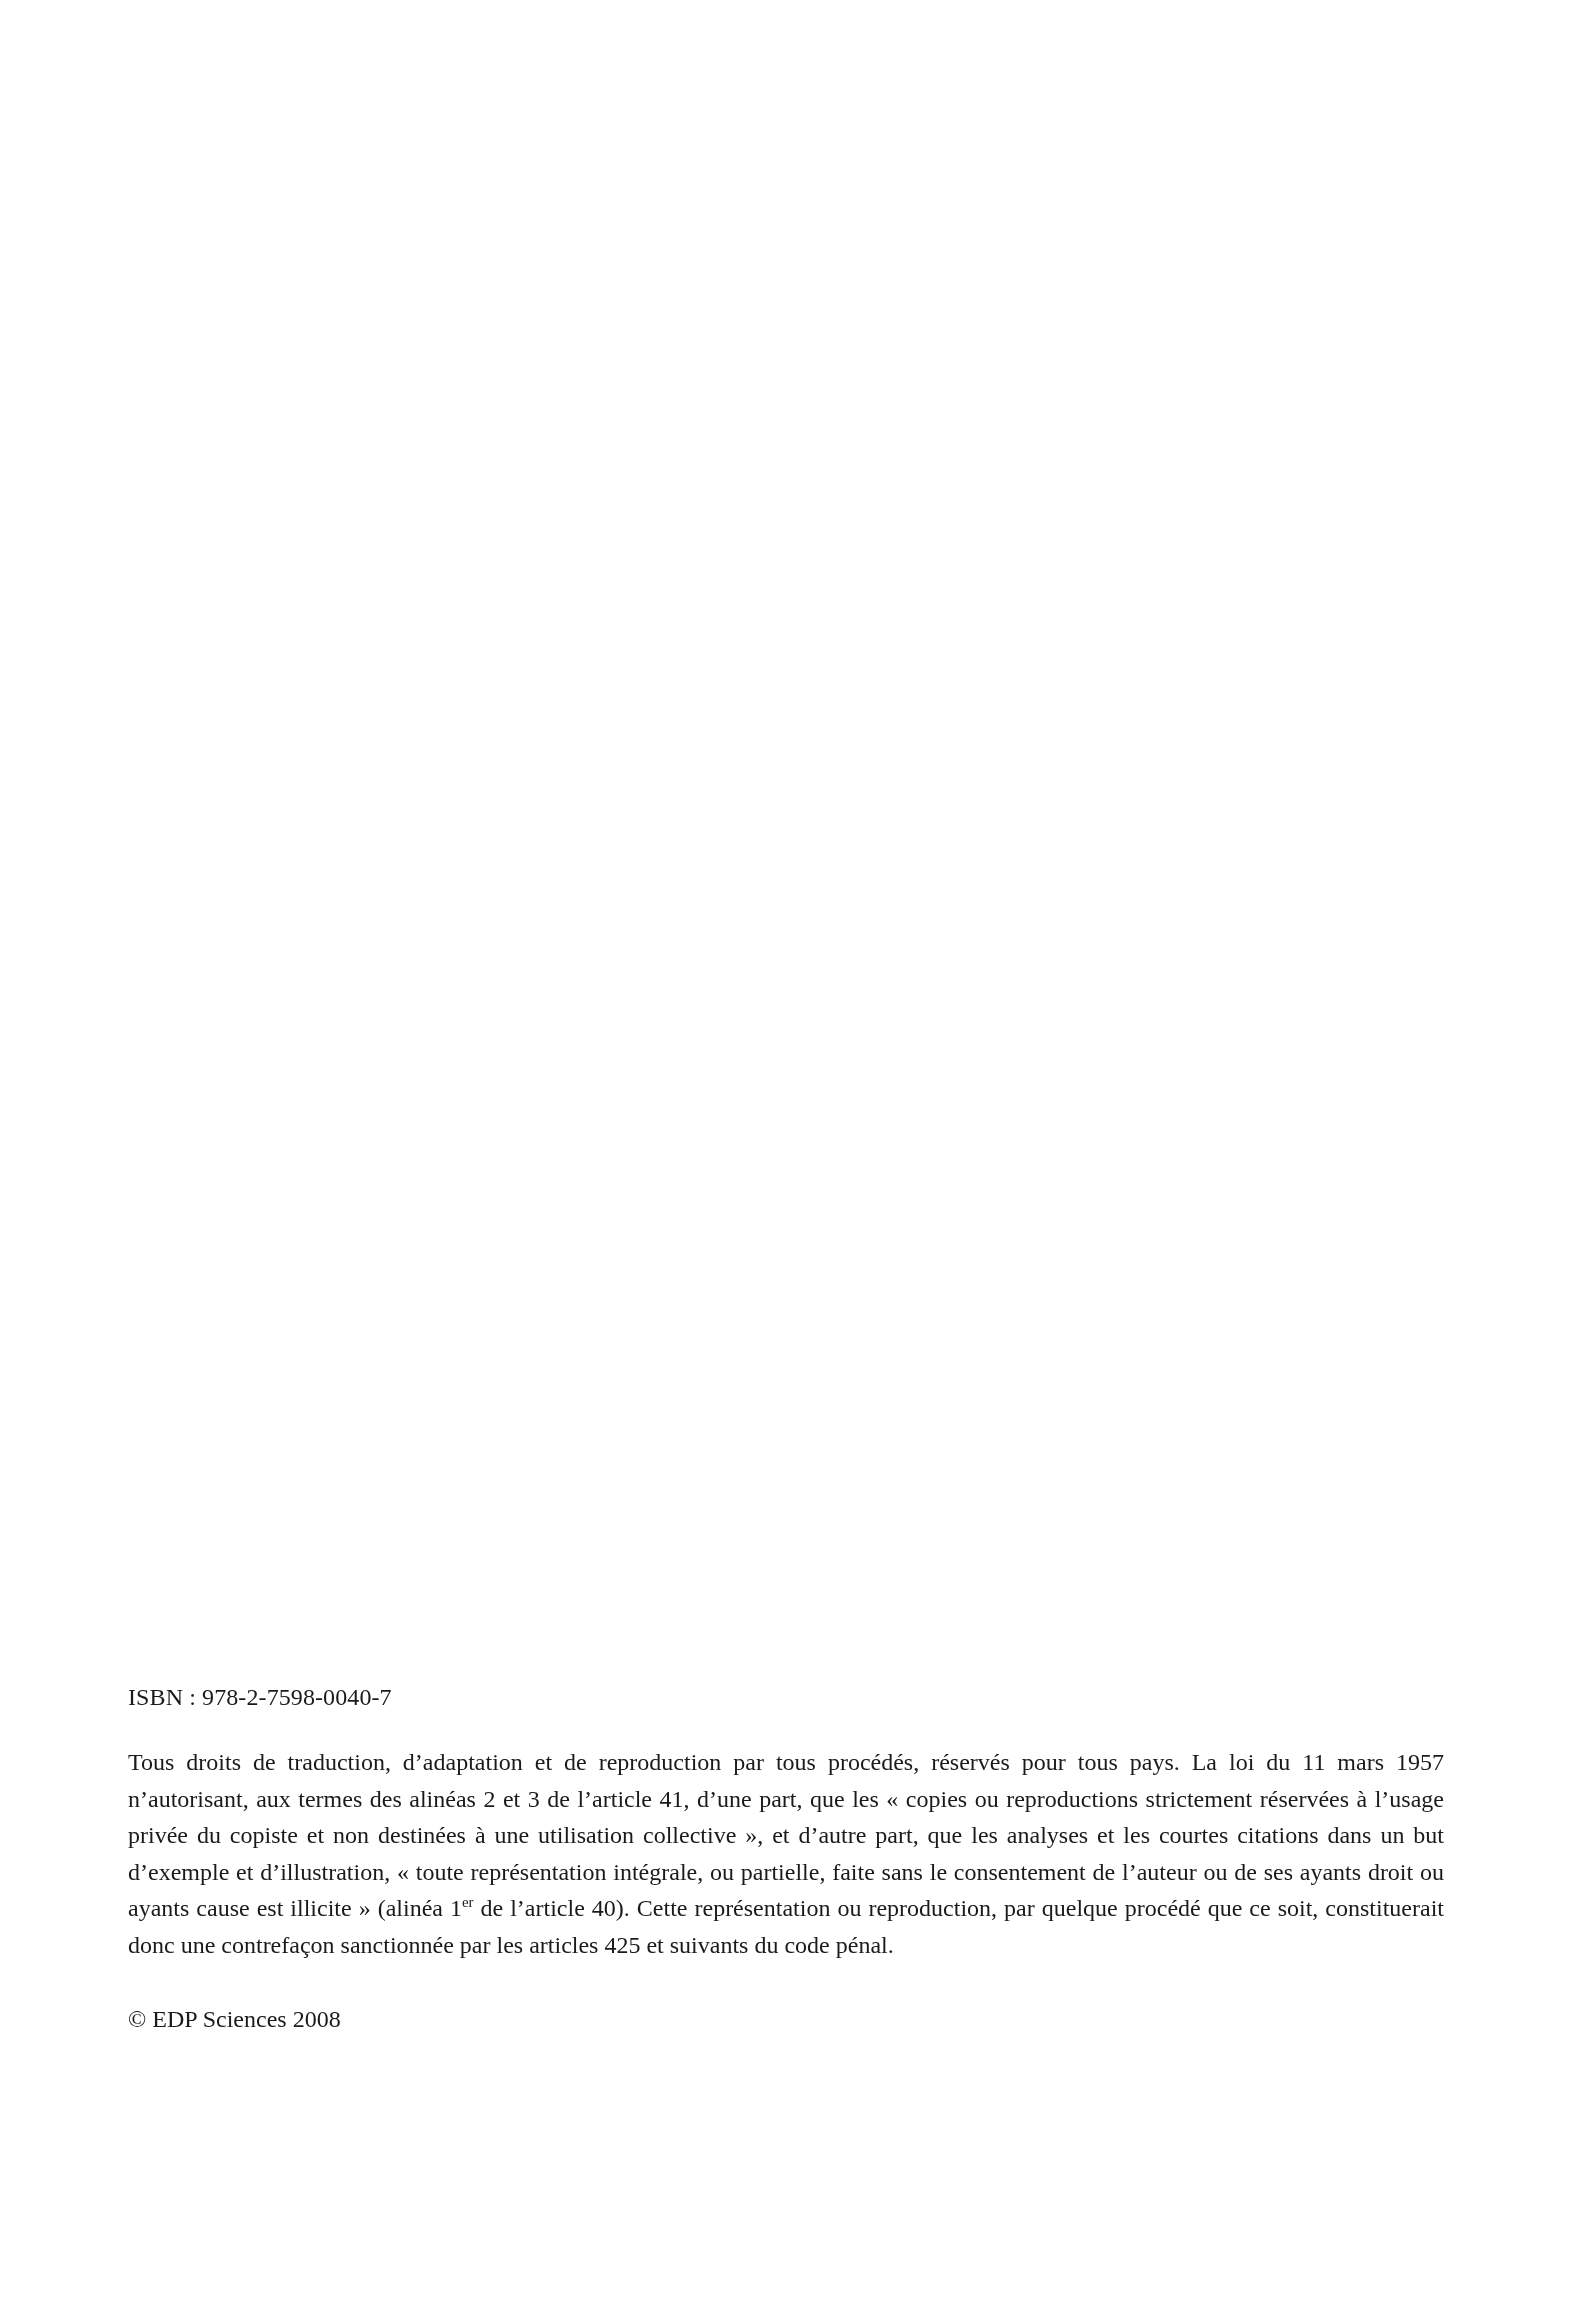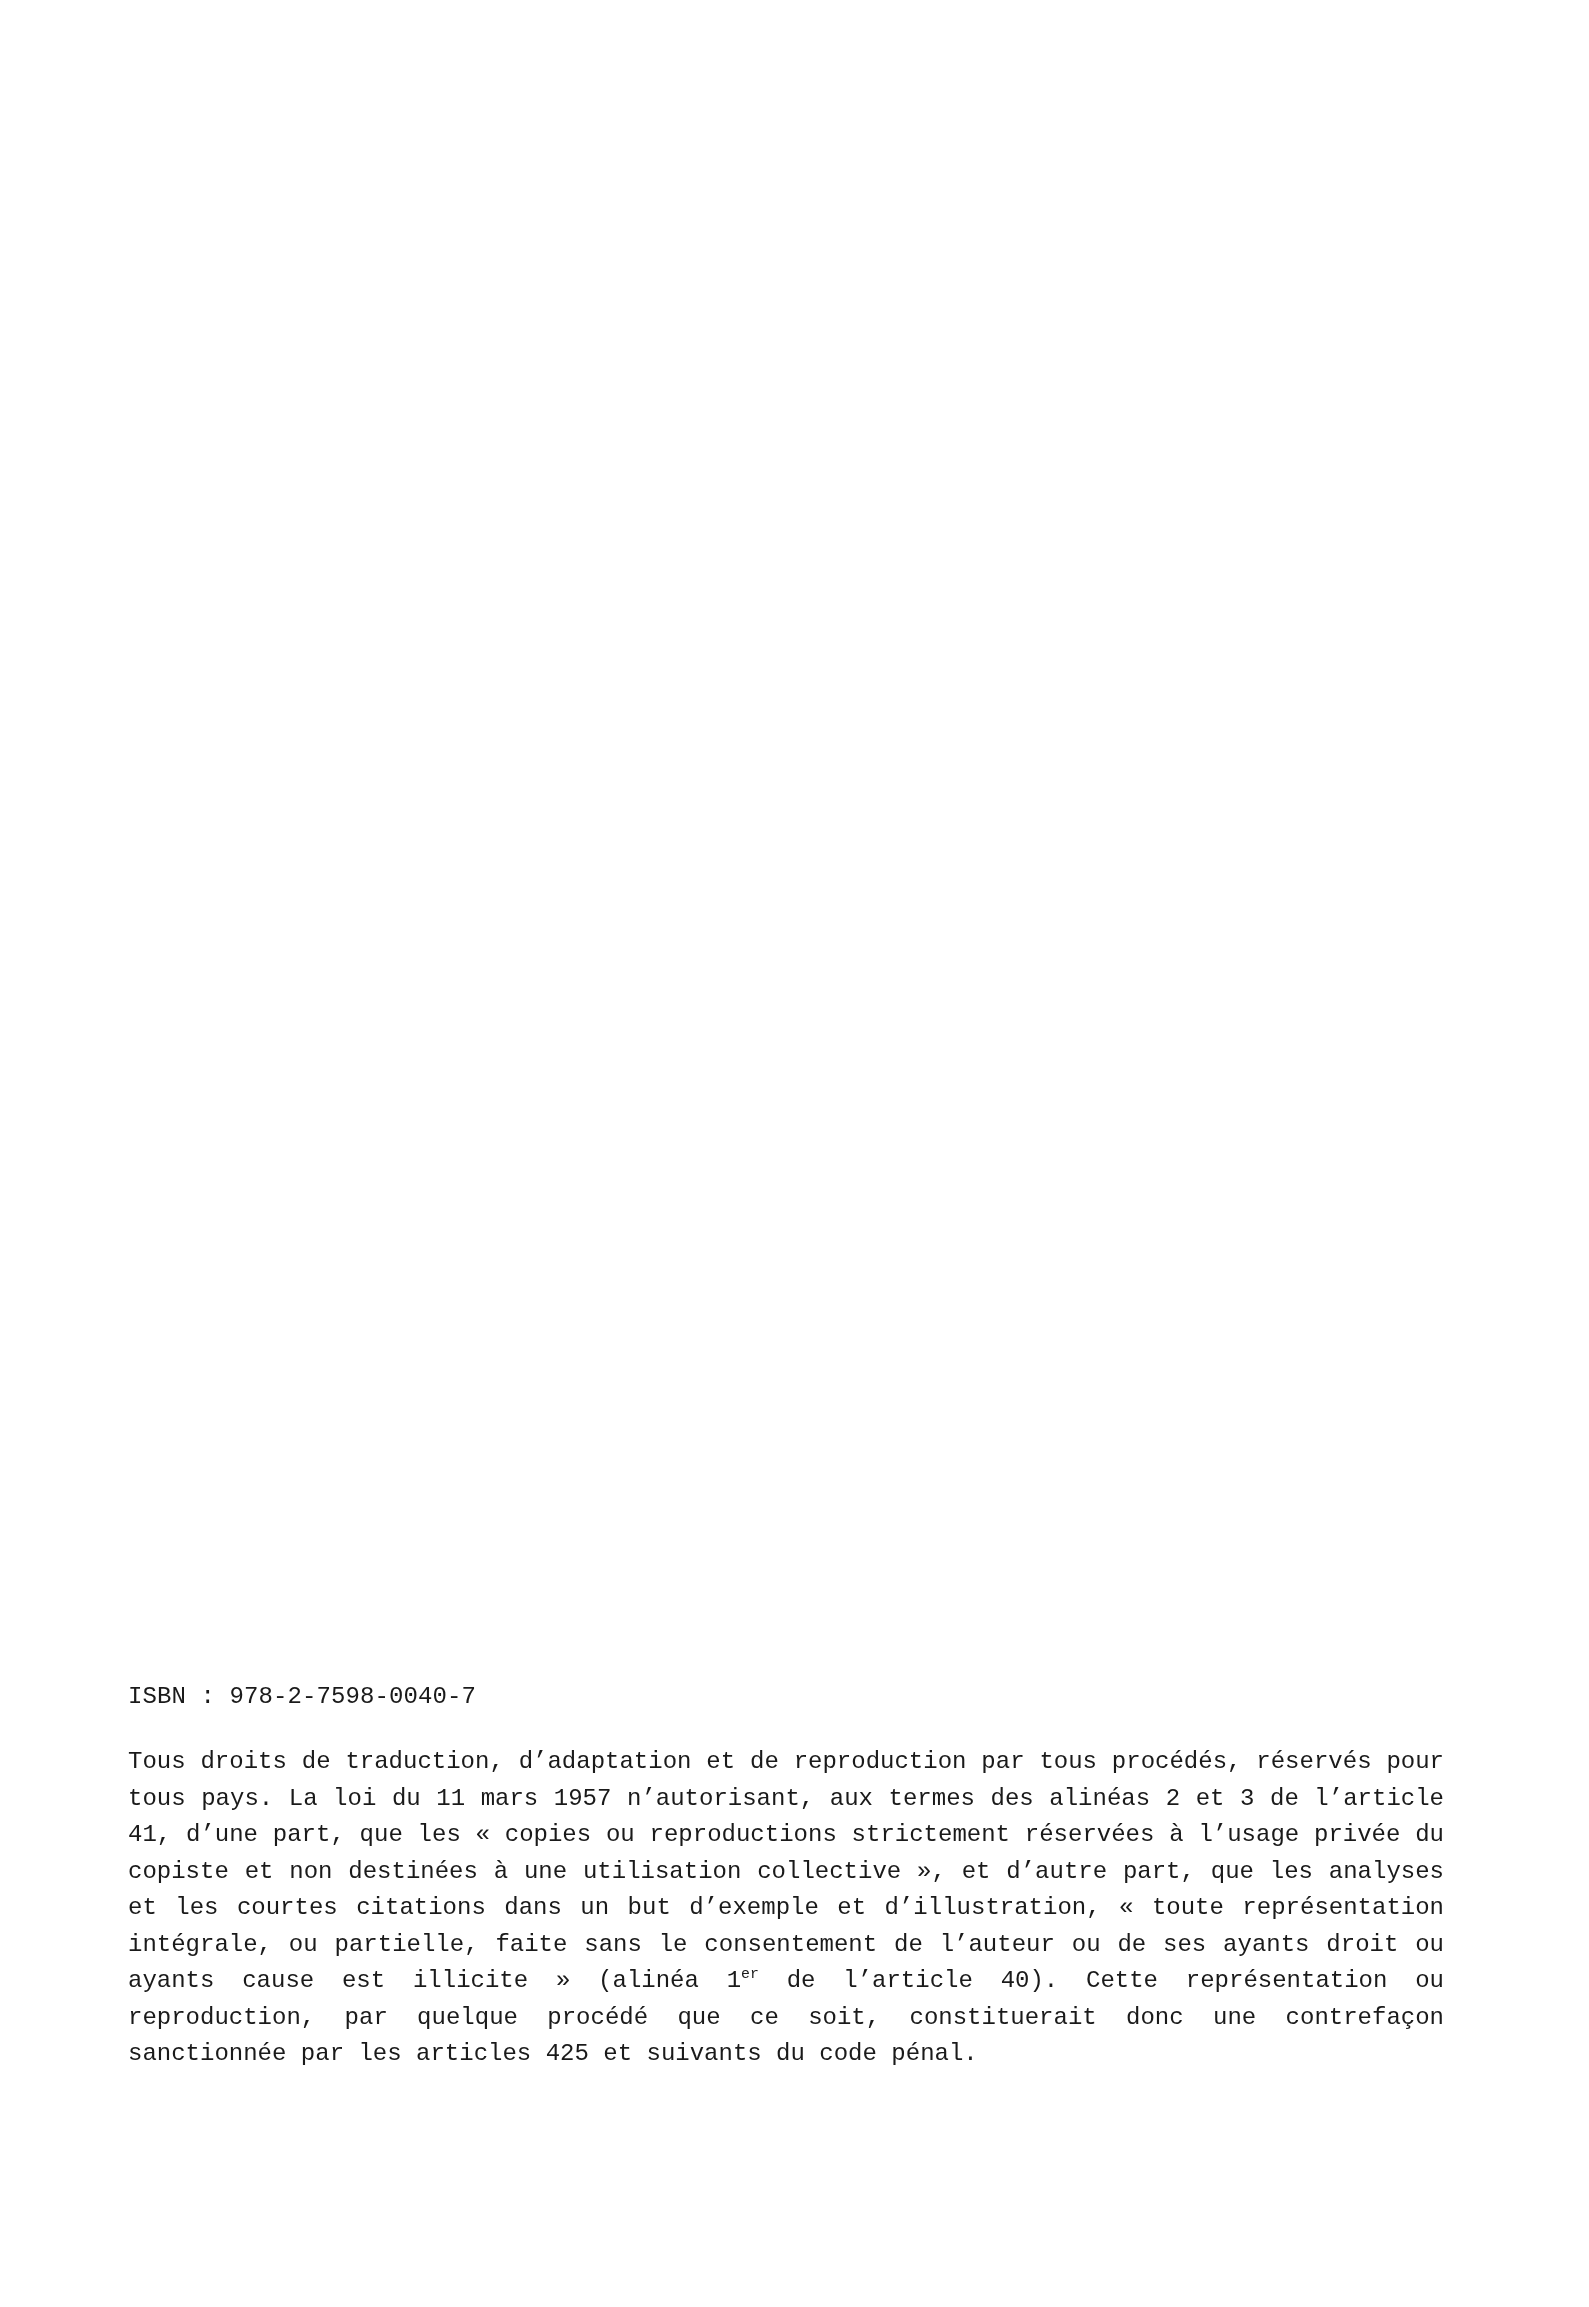--- a/index.html
+++ b/index.html
@@ -5,21 +5,21 @@
   html, body {
     margin: 0;
     padding: 0;
     background: #ffffff;
   }
   .page {
     position: relative;
     width: 1590px;
     height: 2307px;
     background: #ffffff;
-    font-family: Liberation Mono, monospace;
+    font-family: Liberation Serif, serif;
     color: #1a1a1a;
     box-sizing: border-box;
     overflow: hidden;
   }
   .copyright-block {
     position: absolute;
     left: 128px;
     top: 1681px;
     width: 1332px;
   }
@@ -57,17 +57,18 @@
 <div class="page">
 
   <div class="copyright-block">
 
     <p class="isbn-line">ISBN : 978-2-7598-0040-7</p>
 
     <p class="legal-paragraph">
       <span>Tous droits de traduction, d’adaptation et de reproduction par tous procédés, réservés pour tous pays. La loi du 11 mars 1957 n’autorisant, aux termes des alinéas 2 et 3 de l’article 41, d’une part, que les « copies ou reproductions strictement réservées à l’usage privée du copiste et non destinées à une utilisation collective », et d’autre part, que les analyses et les courtes citations dans un but d’exemple et d’illustration, « toute représentation intégrale, ou partielle, faite sans le consentement de l’auteur ou de ses ayants droit ou ayants cause est illicite » (alinéa 1</span><sup>er</sup><span> de l’article 40). Cette représentation ou reproduction, par quelque procédé que ce soit, constituerait donc une contrefaçon sanctionnée par les articles 425 et suivants du code pénal.</span>
     </p>
 
+    <p class="copyright-line">© EDP Sciences 2008</p>
 
   </div>
 
 </div>
 
 
 </body></html>

